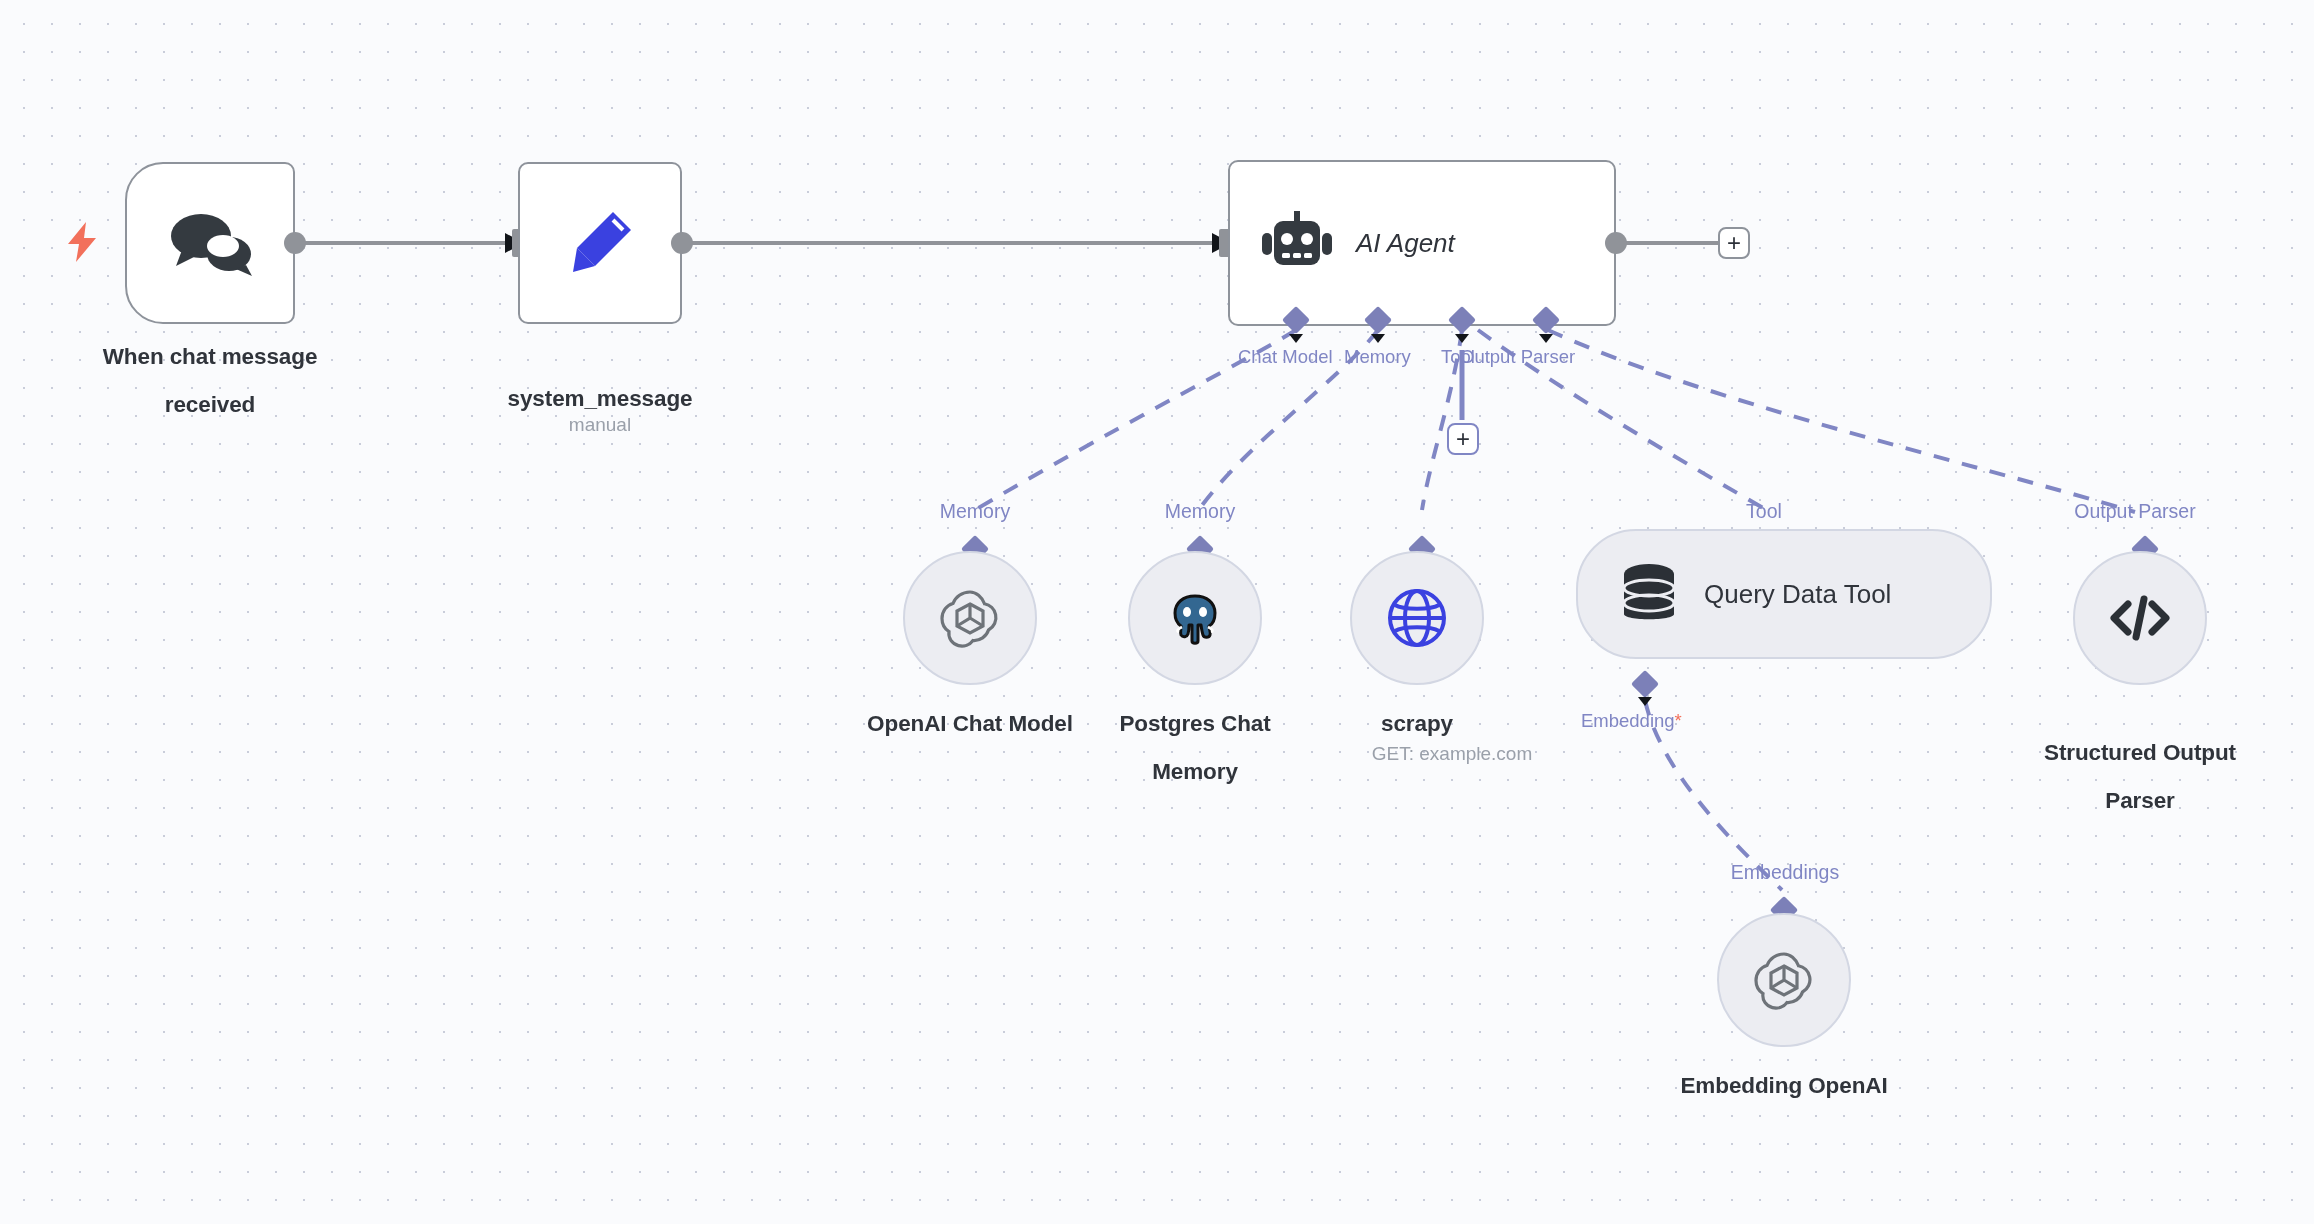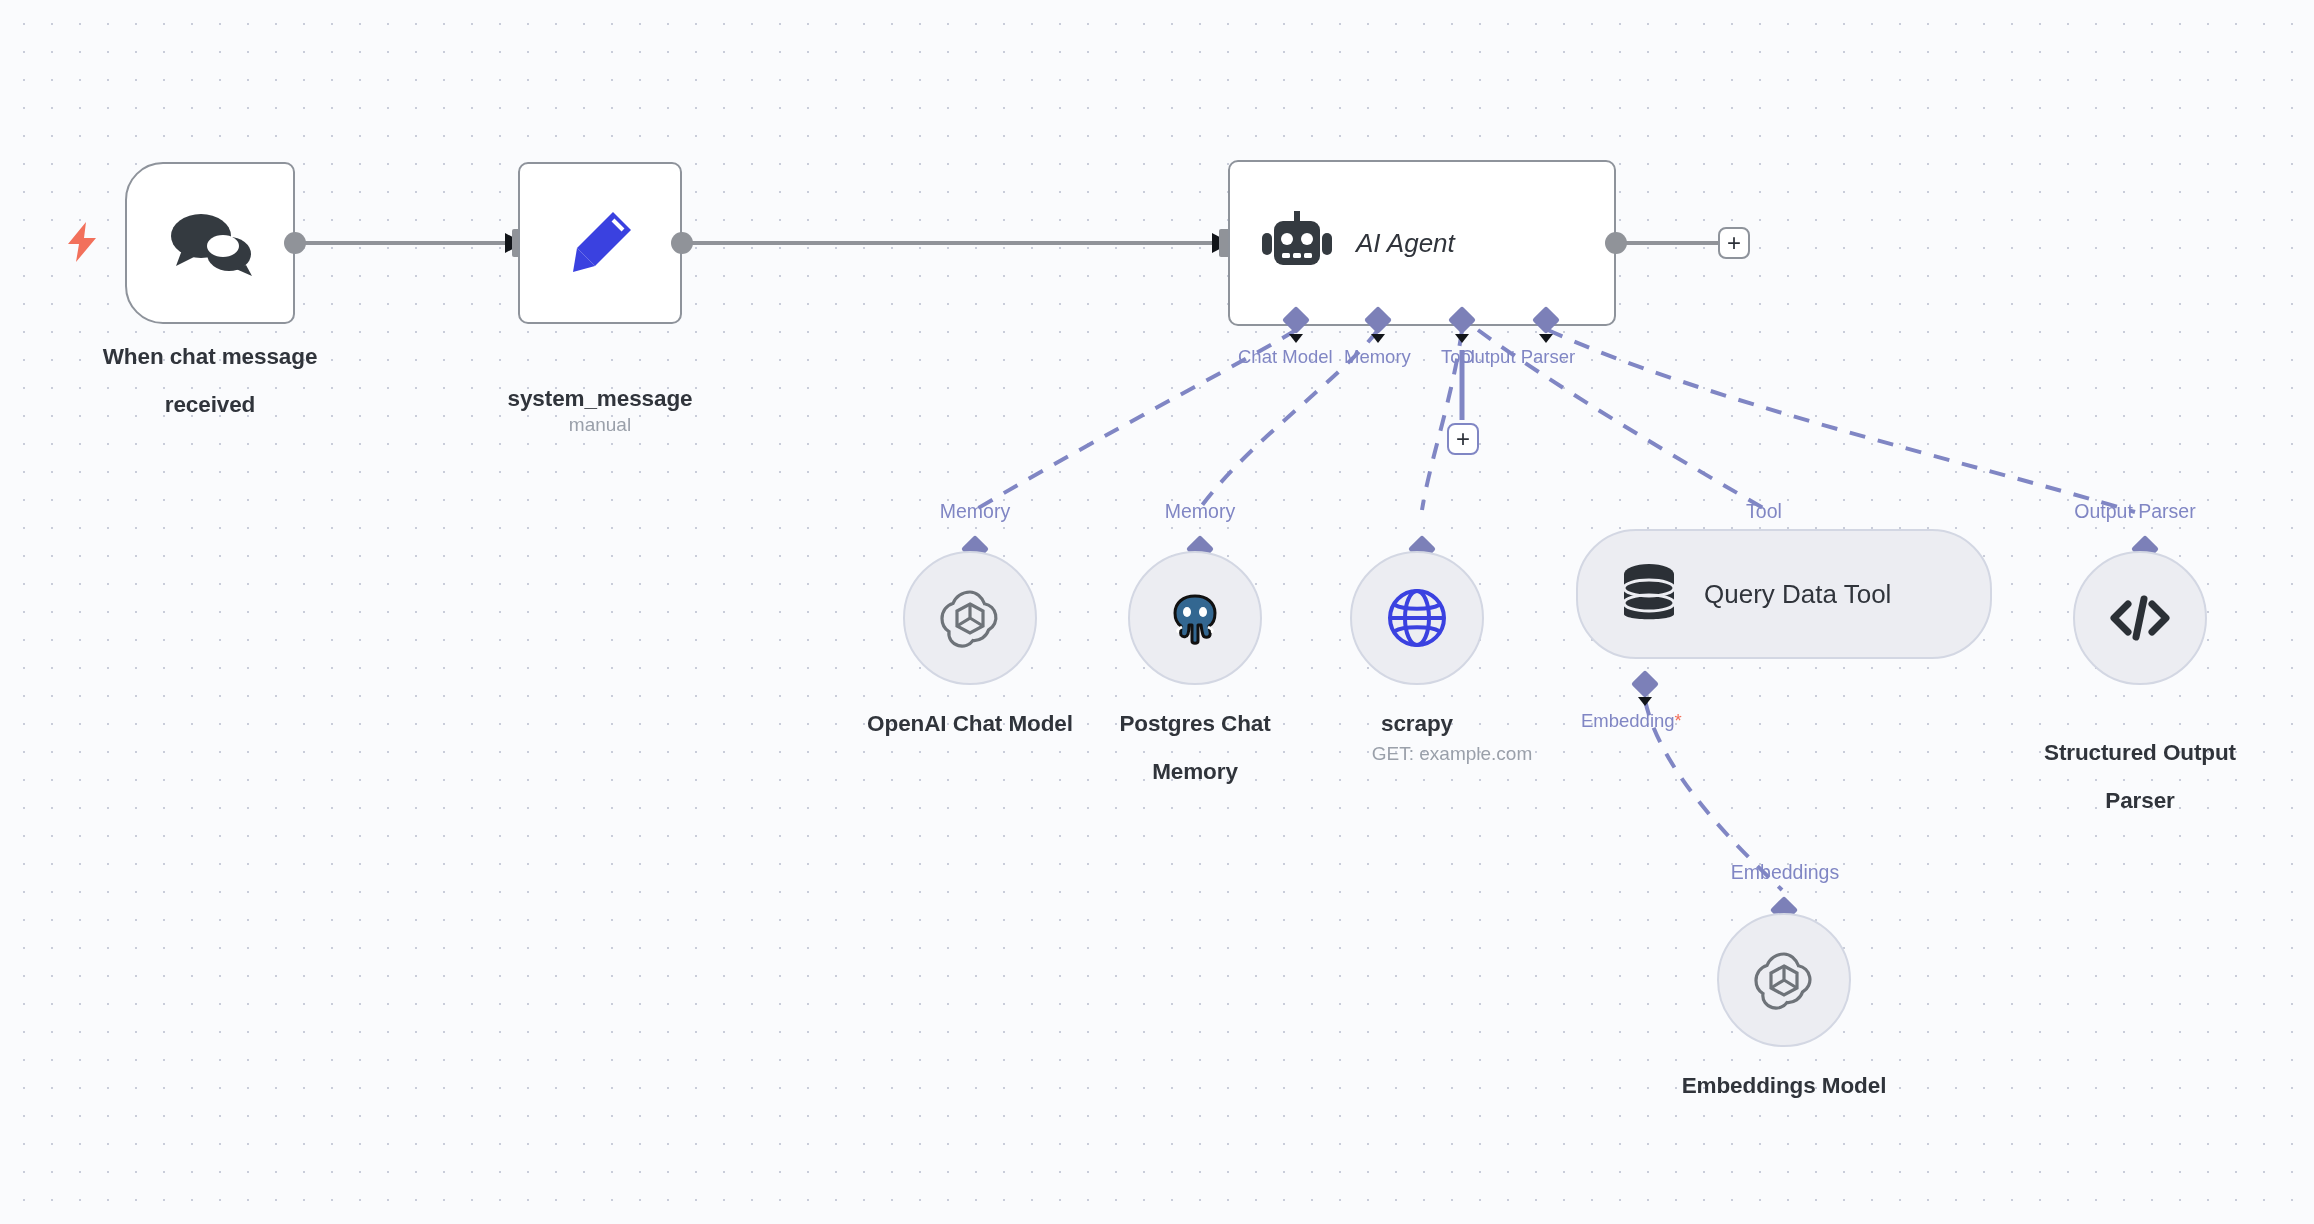--- a/index.html
+++ b/index.html
@@ -317,15 +317,15 @@
     <span class="node-icon">
       <svg width="64" height="64" viewBox="0 0 64 64">
         <path d="M32 6 C24 6 17.5 11 15 17.5 C8.5 19 4 25.5 4 32.5 C4 38 6.8 43 11 45.6
                  C10 52 14 58 20.5 59.6 C26 61 31.8 58.8 35 54.5 C42 55 48.5 50.5 50.5 44
                  C56 41 59 34.8 57.6 28.6 C56.4 23 52 18.8 46.5 17.8 C44 10.8 38 6 32 6 Z" fill="none" stroke="#6E7379" stroke-width="3.2"></path>
         <path d="M32 18 L45 25 L45 40 L32 47 L19 40 L19 25 Z" fill="none" stroke="#6E7379" stroke-width="3.2"></path>
         <path d="M32 18 L32 32 L19 40 M32 32 L45 40" fill="none" stroke="#6E7379" stroke-width="3.2"></path>
       </svg>
     </span>
   </div>
-  <div class="caption" style="left:1609px; top:1062px; width:350px;">Embeddings Model</div>
+  <div class="caption" style="left:1609px; top:1062px; width:350px;">Embedding OpenAI</div>
 
 </div>
 
 </body></html>

